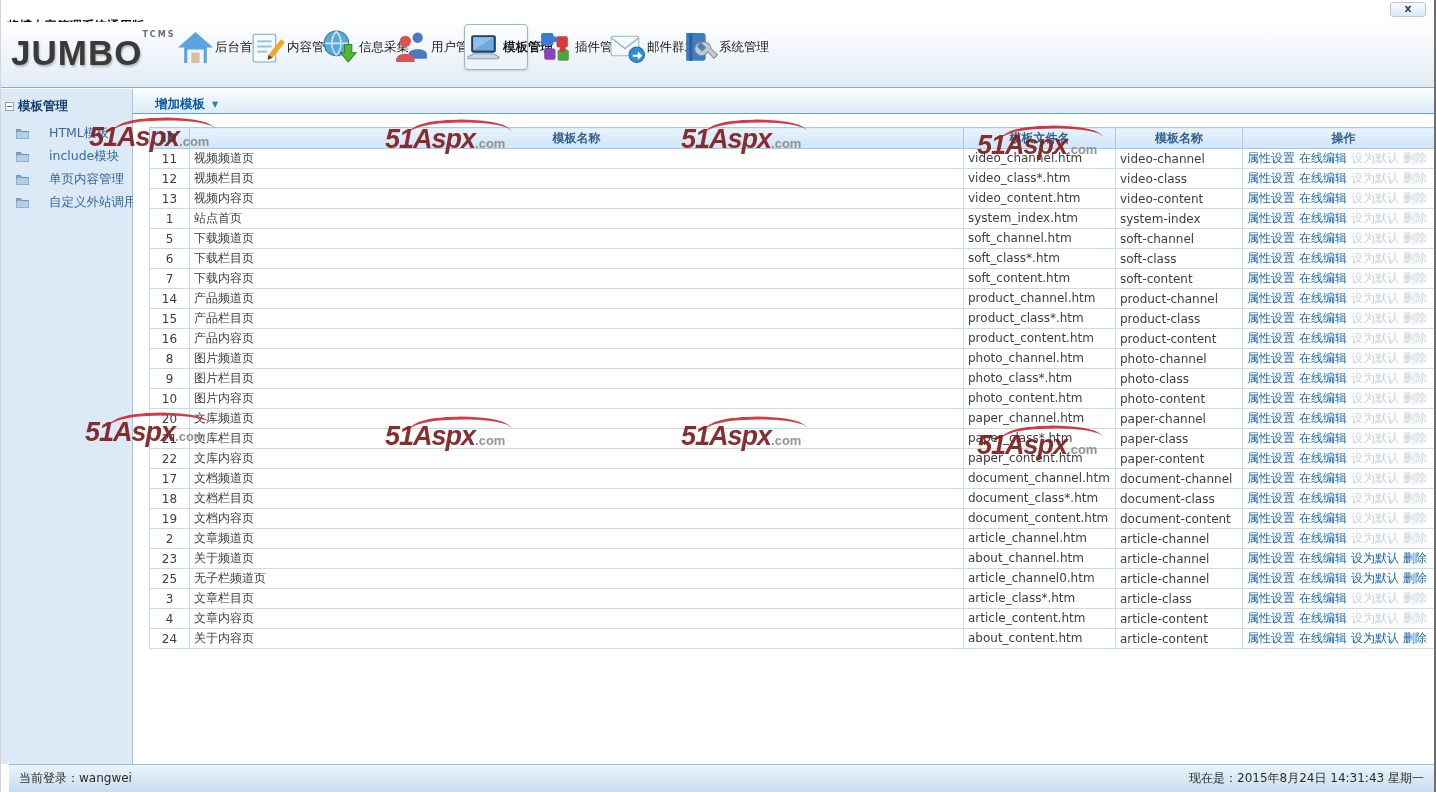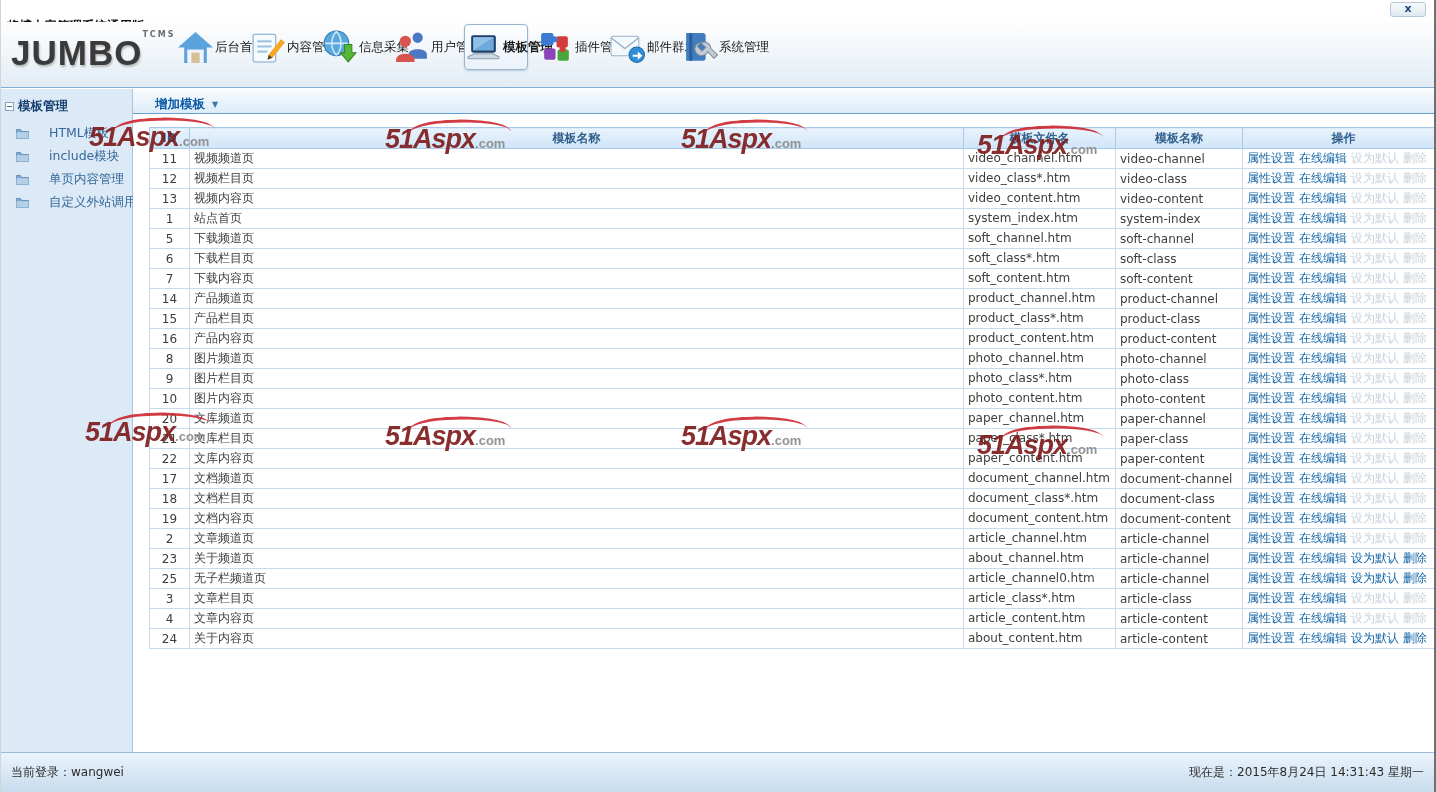--- a/index.html
+++ b/index.html
@@ -56,21 +56,21 @@
   table.tpl td { border:1px solid #c6dbee; padding:1px 4px; height:19px; color:#3d3d3d; vertical-align:middle;
                  background:#fff; }
   .c-id { text-align:center; }
   td.c-name { padding-left:10px; }
   td.c-file { word-break:break-all; line-height:13px; }
   a.op { color:#1465a7; text-decoration:none; margin-right:4px; cursor:pointer; white-space:nowrap; }
   a.op.disabled { color:#c9d2da; cursor:default; }
   td.c-ops { padding-left:8px; }
 
   
-  .statusbar { position:absolute; left:0; right:0; bottom:0; height:40px;
+  .statusbar { position:absolute; left:8px; right:0; bottom:0; height:28px;
                background:linear-gradient(#ebf4fb,#c7dcee); border-top:1px solid #9cbcd8;
                display:flex; justify-content:space-between; align-items:center; padding:0 10px; color:#2c2c2c; }
 
   
   .wm { position:absolute; z-index:6; opacity:.92; pointer-events:none; white-space:nowrap;
         font-family:"Liberation Sans",sans-serif; }
   .wm-num, .wm-word { color:#7f1d1d; font-style:italic; font-weight:bold; font-size:27px; letter-spacing:-1px;text-align:right; }
   .wm-com { color:#8b8b8b; font-weight:bold; font-size:13px; }
   .wm-swoosh { position:absolute; left:24px; top:-5px; width:102px; height:18px; display:block;
                border-top:3px solid rgba(203,32,39,.95); border-radius:50% 100% 0 0 / 90% 140% 0 0;

